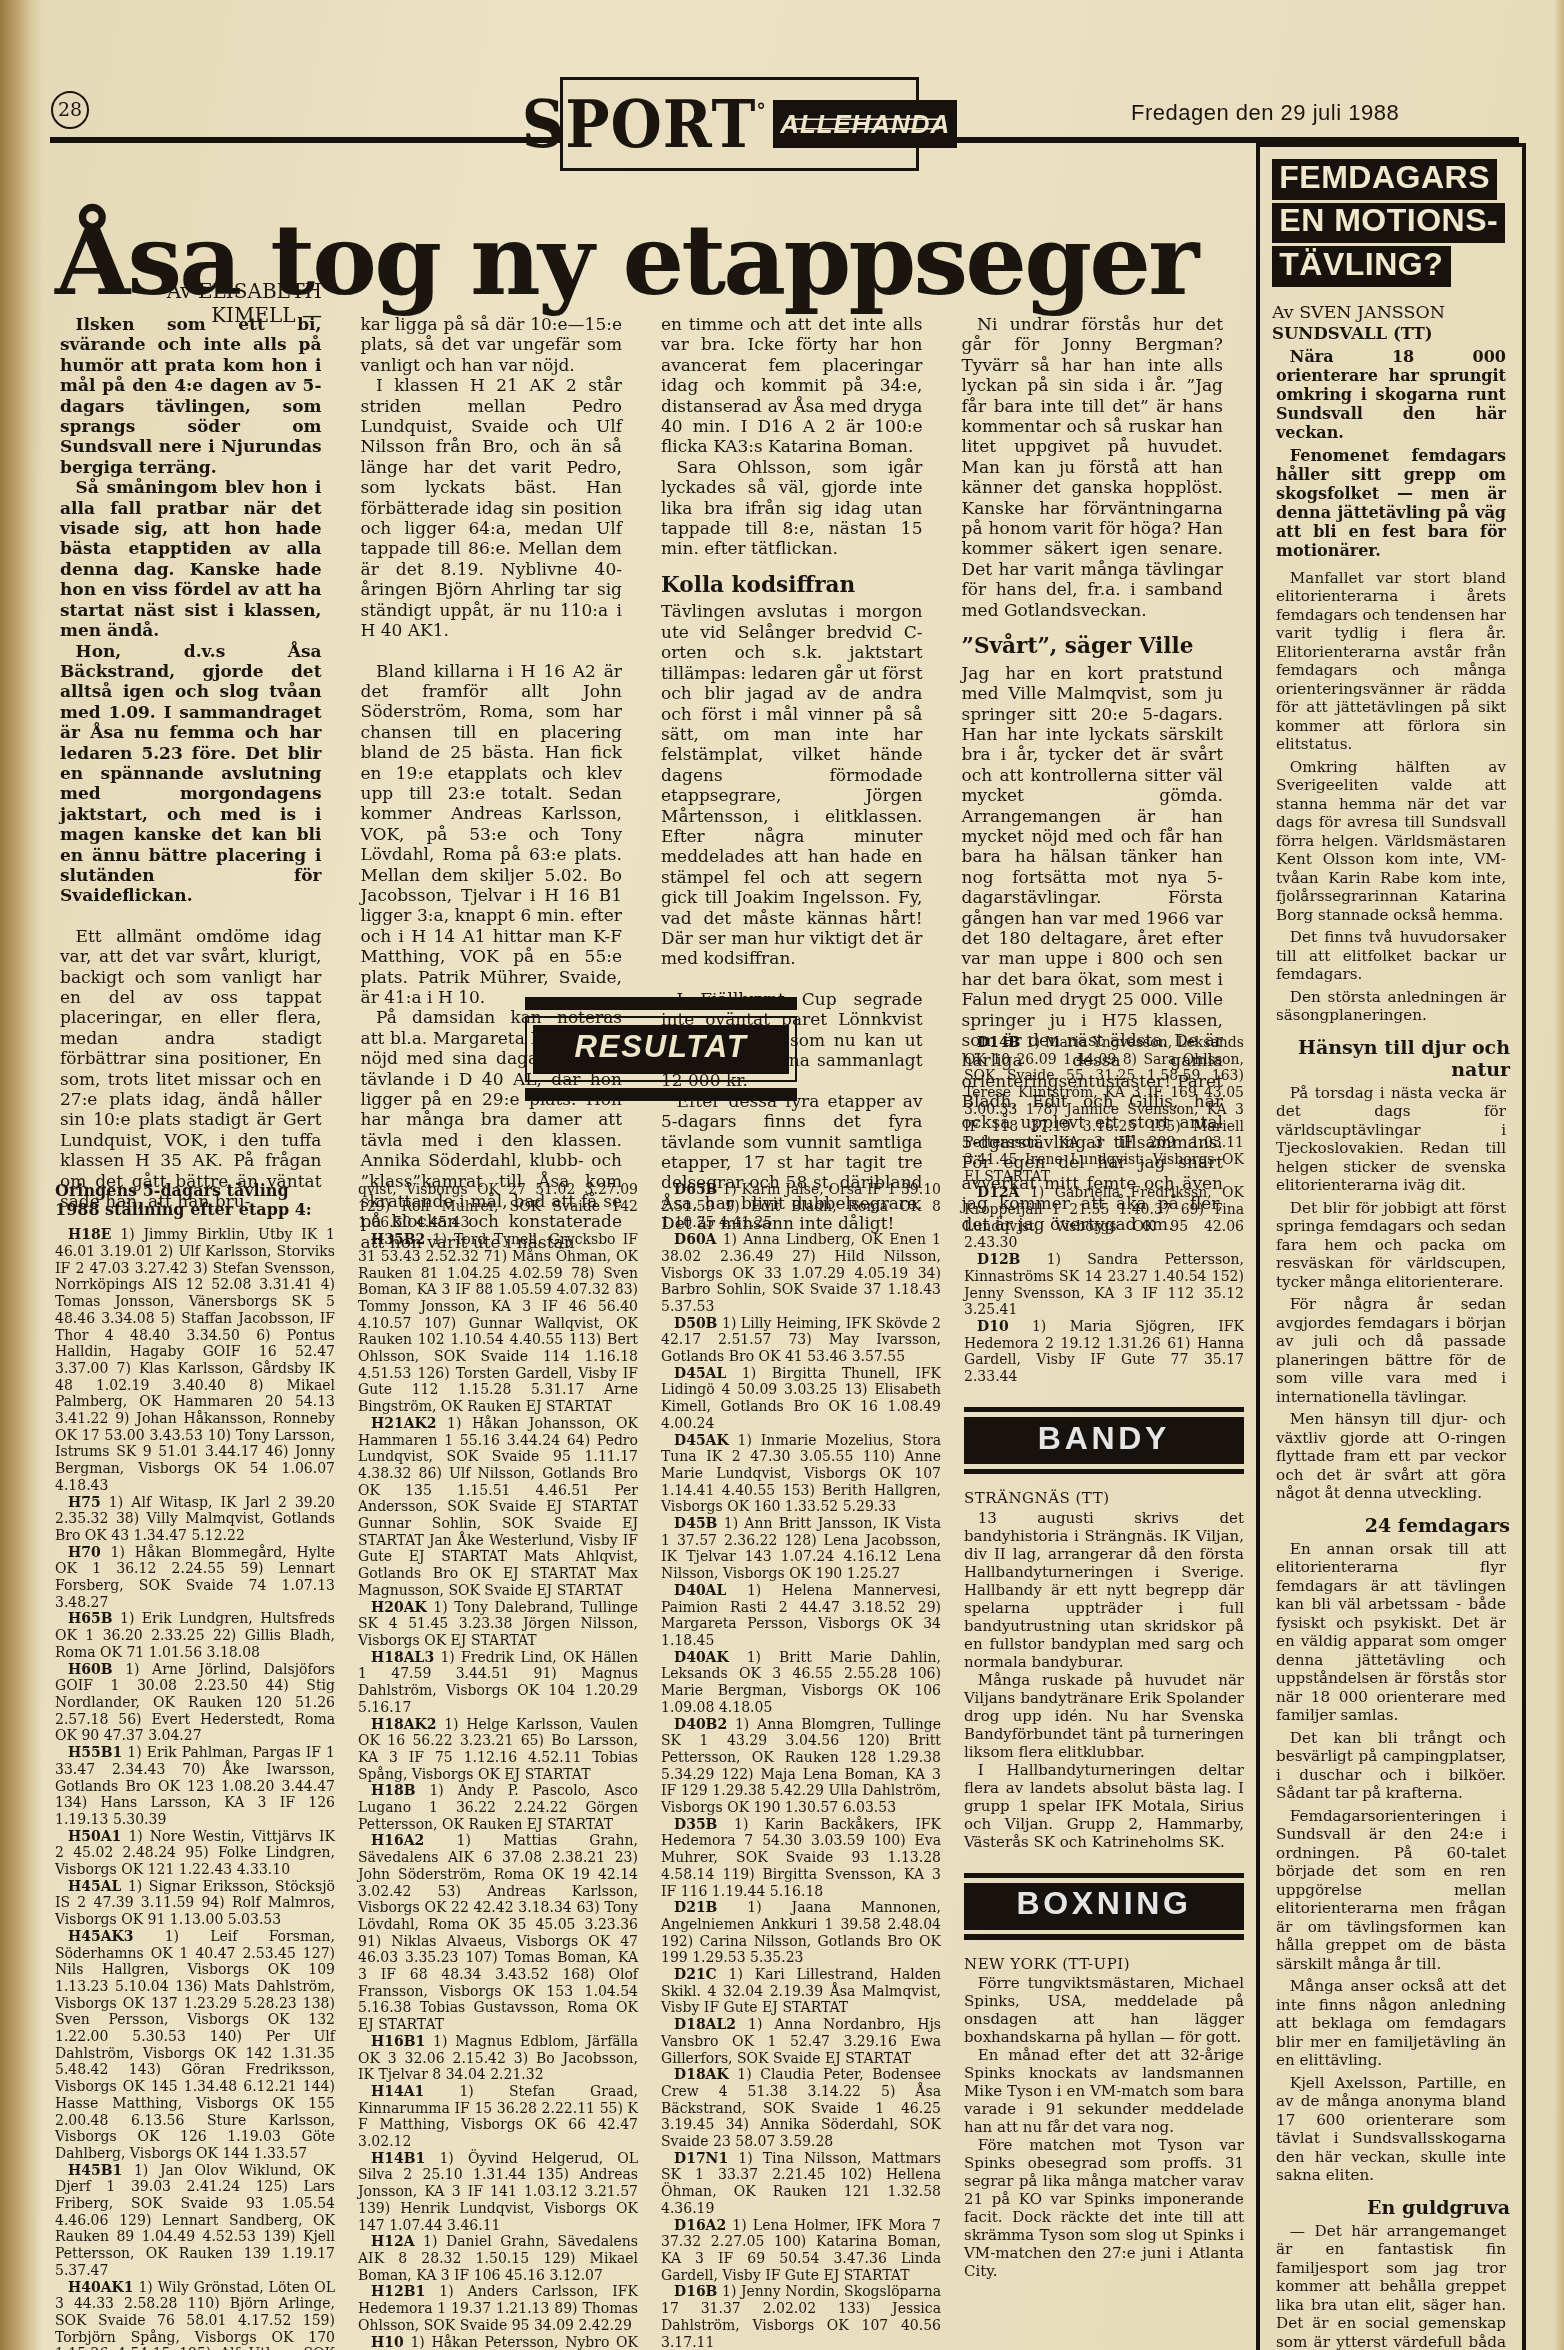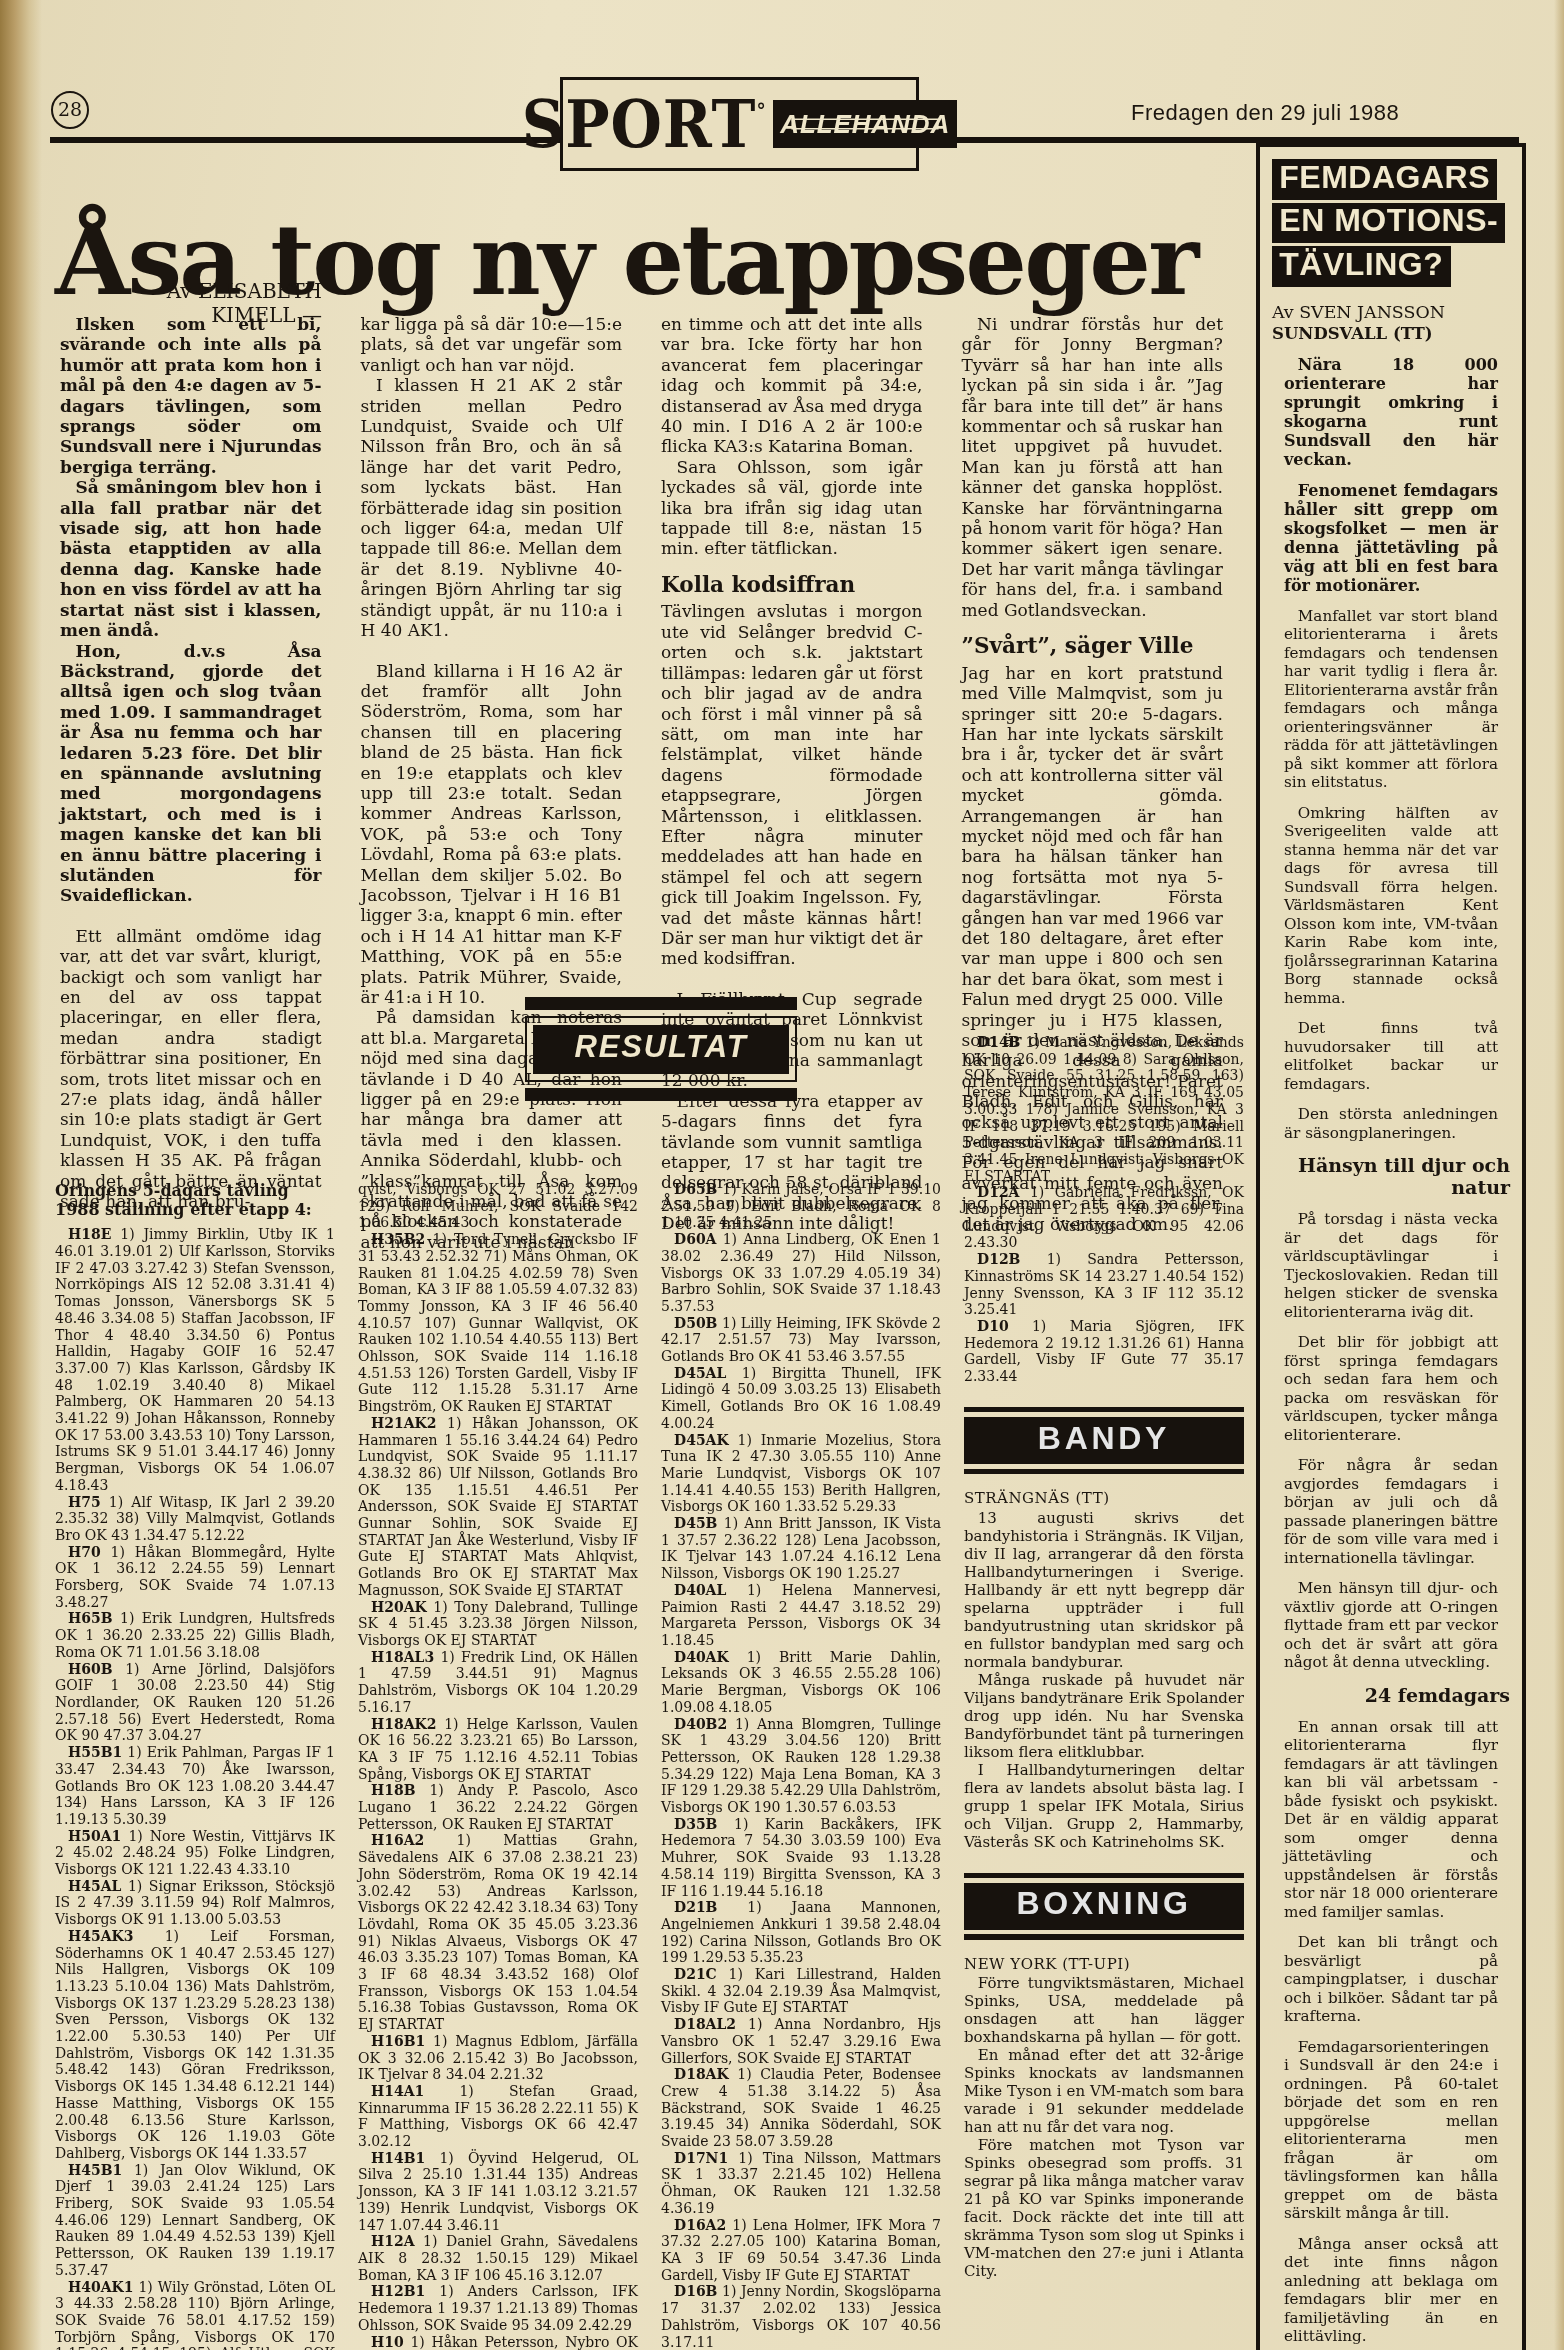--- a/index.html
+++ b/index.html
@@ -61,21 +61,21 @@
   .sp{font-size:15px;line-height:18px;margin:0;text-align:justify;text-indent:13.8px;}
 
   
   .sidebar{position:absolute;left:1256px;top:143px;width:270px;border:4.6px solid #17120d;
         padding:9.2px 12px 14.7px;box-sizing:border-box;background:rgba(233,223,192,0.35);}
   .sb-bar{display:block;width:max-content;max-width:100%;background:#17120d;color:#f1e8cc;
         font-family:"Liberation Sans",sans-serif;font-weight:bold;font-size:32px;line-height:1.02;
         padding:1.8px 7.3px 6.4px;margin:2.8px 0;letter-spacing:0.5px;}
   .sb-byline{font-size:17.4px;margin:14.7px 0 1.8px;}
   .sb-dateline{font-weight:bold;font-size:16.5px;margin:0 0 3.7px;}
-  .sb-p{font-size:15.2px;line-height:18.5px;margin:12px;text-align:justify;text-indent:13.8px;}
+  .sb-p{font-size:15.2px;line-height:18.5px;margin:4px;text-align:justify;text-indent:13.8px;}
   .sb-p.bold{font-weight:bold;font-size:16px;line-height:19px;}
   .sb-p.sub{font-weight:bold;font-size:19px;line-height:22px;margin:11px 0 2.8px;text-indent:0;text-align:right;}
   .sb-p.gap{margin-top:9.2px;}
 </style>
 </head>
 <body>
 
 <div class="page">
   <div class="edge-left"></div>
   <div class="edge-right"></div>

